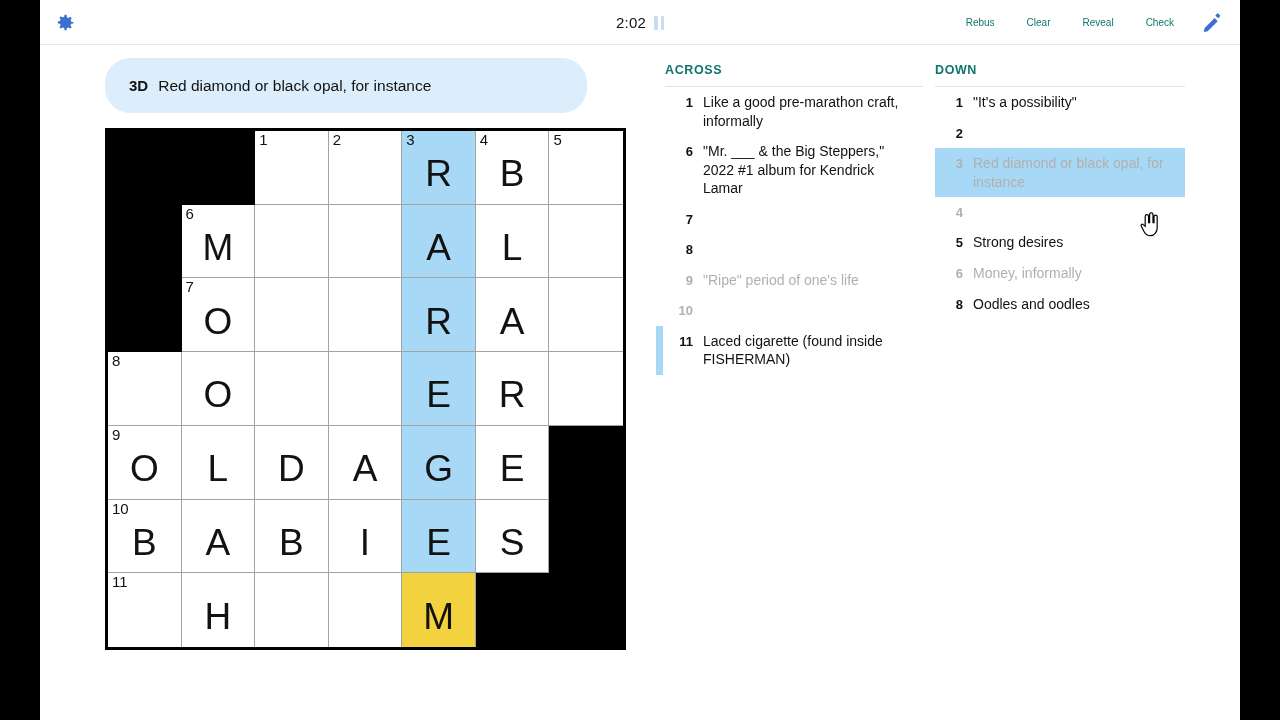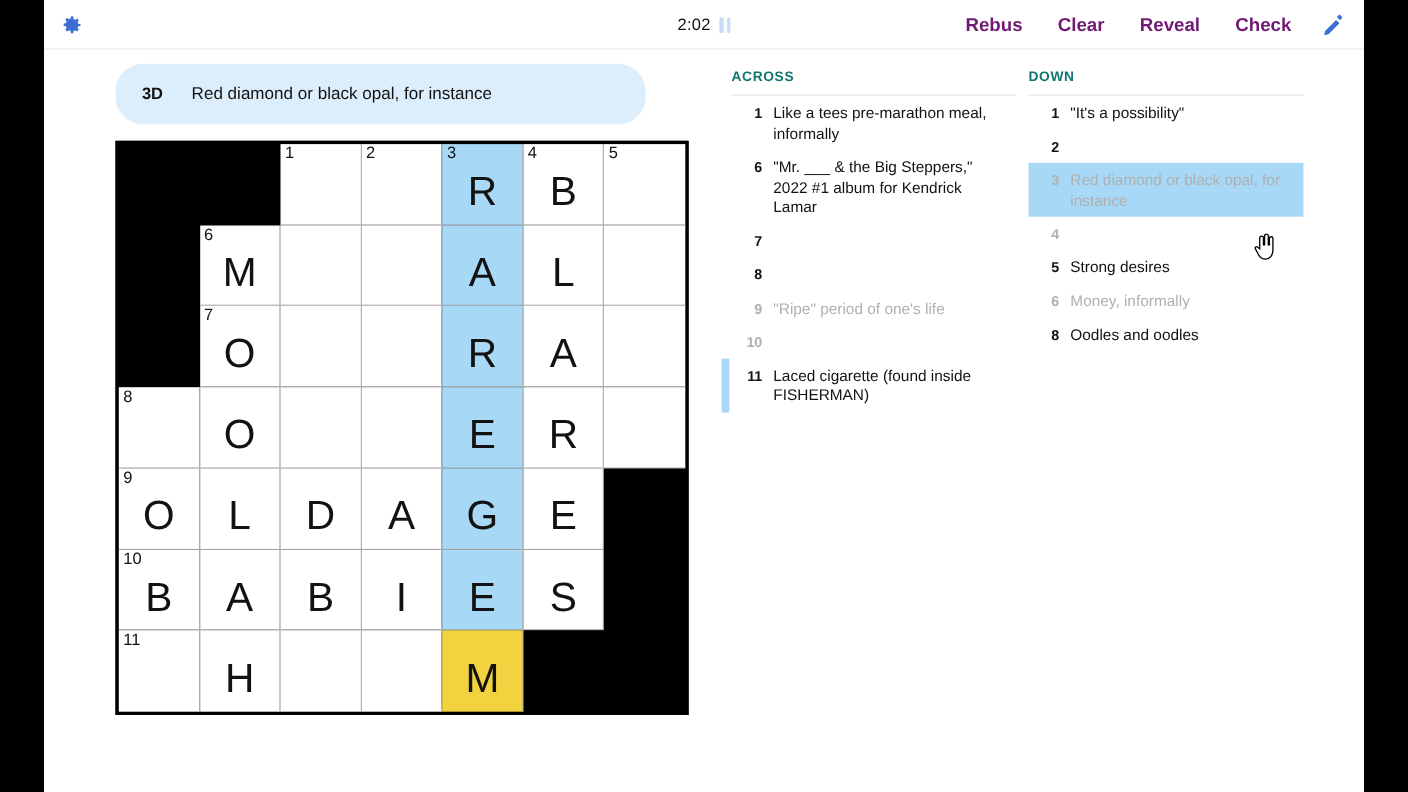--- a/index.html
+++ b/index.html
@@ -46,25 +46,25 @@
   .pause-icon { display: flex; gap: 3px; align-items: center; }
   .pause-icon i {
     display: block; width: 3.5px; height: 14px;
     background: #c8ddf5; border-radius: 1px;
   }
   .tool-actions {
     position: absolute; right: 8px; top: 0; height: 45px;
     display: flex; align-items: center; gap: 0px;
   }
   .tool-btn {
-    font-size: 17px; color: #701a75;
+    font-size: 10px; color: #0f766e;
     padding: 6px 16px;
     background: none; border: none;
     font-family: "Liberation Sans", sans-serif;
-    cursor: pointer; white-space: nowrap; font-weight: bold;
+    cursor: pointer; white-space: nowrap;
   }
   .pencil-btn {
     width: 38px; height: 38px; margin-left: 4px;
     display: flex; align-items: center; justify-content: center;
     cursor: pointer;
   }
 
   
   .content {
     position: relative;
@@ -79,21 +79,21 @@
     position: absolute;
     left: 65px; top: 13px;
     width: 530px;
   }
   .clue-banner {
     width: 482px;
     min-height: 55px;
     background: #dceefb;
     display: flex; align-items: center;
     padding: 10px 24px;
-    gap: 26px;
+    gap: 10px;
     border-radius: 25px;
   }
   .clue-banner .num {
     font-size: 15px; font-weight: bold; color: #121212;
     flex: 0 0 auto;
   }
   .clue-banner .txt { font-size: 15.5px; color: #121212; }
 
   
   .grid {
@@ -376,21 +376,21 @@
           </div>
       </div>
 
       <div class="clue-lists">
         <div class="clue-col across">
           <div class="clue-head">ACROSS</div>
           <div class="divider"></div>
           <ul id="across-list">
               <li class="clue-item">
                 <span class="cn">1</span>
-                <span class="ct">Like a tees pre-marathon meal, informally</span>
+                <span class="ct">Like a good pre-marathon craft, informally</span>
               </li>
               <li class="clue-item">
                 <span class="cn">6</span>
                 <span class="ct">"Mr. ___ &amp; the Big Steppers," 2022 #1 album for Kendrick Lamar</span>
               </li>
               <li class="clue-item">
                 <span class="cn">7</span>
               </li>
               <li class="clue-item">
                 <span class="cn">8</span>

